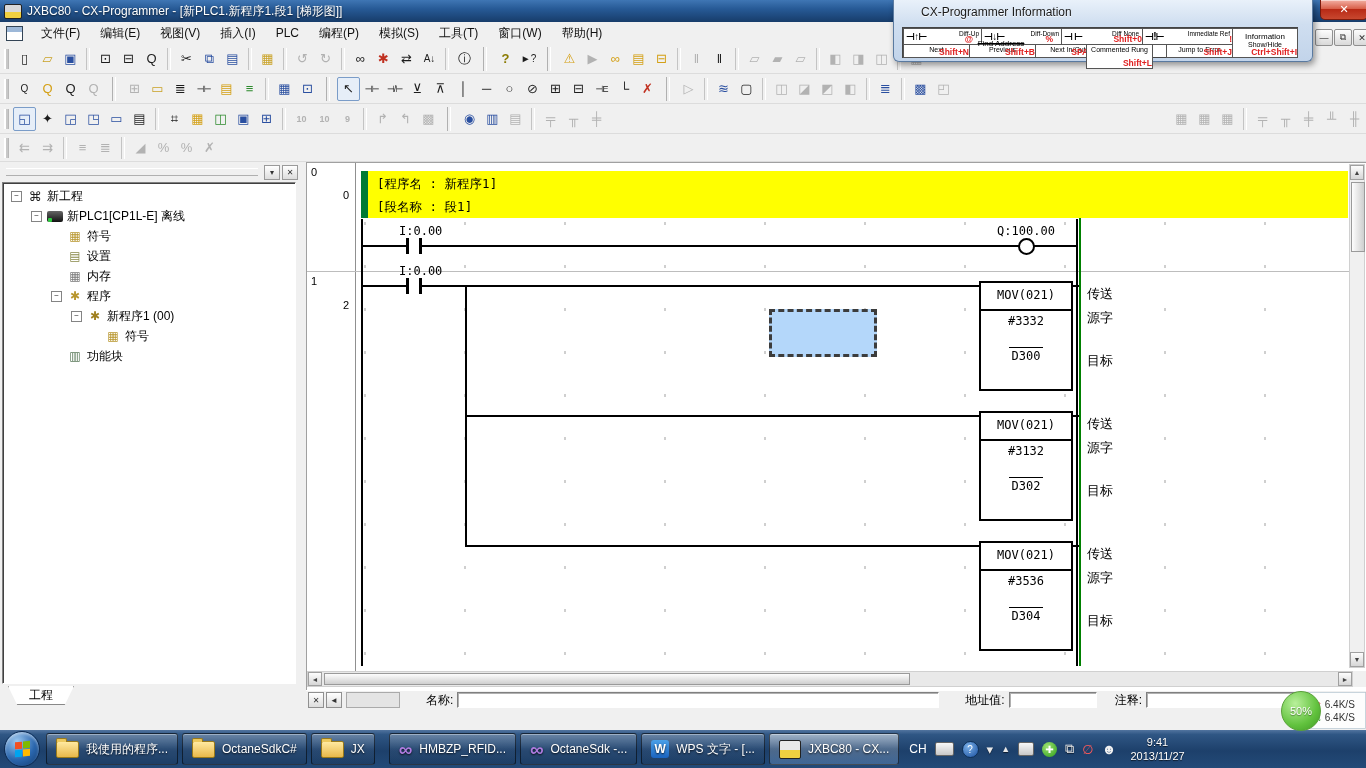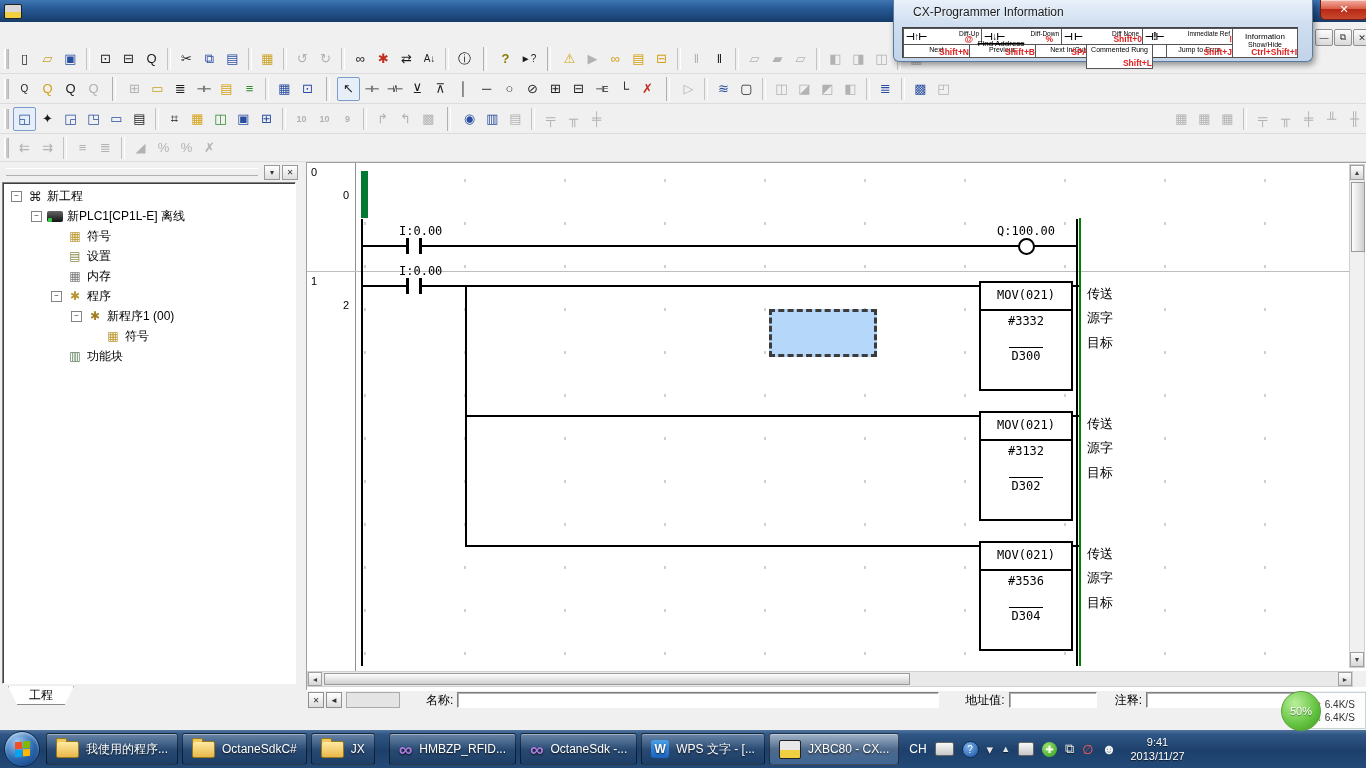--- a/index.html
+++ b/index.html
@@ -97,21 +97,21 @@
   .movrow{position:absolute;left:672px;width:200px;height:110px;}
   div.movrow:nth-of-type(1){top:118px;} div.movrow:nth-of-type(2){top:248px;} div.movrow:nth-of-type(3){top:378px;}
   .movbox{position:absolute;left:0;top:0;width:94px;height:110px;border:2px solid #000;background:#fff;box-sizing:border-box;
     font-family:"DejaVu Sans Mono",monospace;font-size:12px;}
   .movop{position:absolute;left:0;top:5px;width:100%;text-align:center;}
   .movhr{position:absolute;left:0;top:26px;width:100%;height:2px;background:#000;}
   .movsrc{position:absolute;left:0;top:31px;width:100%;text-align:center;}
   .movdst{position:absolute;left:0;top:66px;width:100%;text-align:center;}
   .movdst span{border-top:1px solid #000;padding:1px 3px 0 3px;}
   .mlab{position:absolute;left:108px;font-size:13px;color:#000;white-space:nowrap;}
-  .mlab.l1{top:4px;} .mlab.l2{top:28px;} .mlab.l3{top:53px;}
+  .mlab.l1{top:4px;} .mlab.l2{top:28px;} .mlab.l3{top:71px;}
   .movstub{position:absolute;left:764px;width:8px;height:2px;background:#000;}
   
   .vscroll{position:absolute;left:1042px;top:1px;width:16px;height:504px;background:#f0f0f0;border:1px solid #d0d0d0;box-sizing:border-box;}
   .sbtn{position:absolute;width:14px;height:15px;background:linear-gradient(#fdfdfd,#d6d6d6);border:1px solid #a0a0a0;
     box-sizing:border-box;font-size:7px;color:#444;display:flex;align-items:center;justify-content:center;}
   .vthumb{position:absolute;left:1px;top:17px;width:14px;height:70px;background:linear-gradient(90deg,#fdfdfd,#cfcfcf);border:1px solid #9a9a9a;box-sizing:border-box;}
   .hscroll{position:absolute;left:0;top:508px;width:1046px;height:16px;background:#e9e9e9;border:1px solid #d0d0d0;box-sizing:border-box;}
   .hthumb{position:absolute;left:16px;top:1px;width:586px;height:12px;background:linear-gradient(#fdfdfd,#cfcfcf);border:1px solid #9a9a9a;box-sizing:border-box;}
   .corner{position:absolute;left:1046px;top:508px;width:14px;height:16px;background:#f0f0f0;}
   
@@ -169,42 +169,56 @@
   .greenico{width:15px;height:15px;border-radius:50%;background:radial-gradient(circle at 35% 30%,#9ce070,#2e9e1a);
     color:#fff;font-size:10px;display:flex;align-items:center;justify-content:center;}
   .qqico{color:#f0f0f0;font-size:14px;}
   .muteico{color:#ff5a5a;font-size:13px;}
   .clock{margin-left:14px;margin-right:8px;text-align:center;color:#fff;font-size:11px;line-height:14px;
     text-shadow:0 1px 1px rgba(0,0,0,.7);white-space:nowrap;}
   
   .popup{position:absolute;left:893px;top:0;width:420px;height:62px;z-index:60;
     background:linear-gradient(180deg,#e9f1fa,#cfdef0 40%,#c2d4ea);
     border:1px solid #5a7aa0;border-top:none;border-radius:0 0 6px 6px;box-shadow:2px 3px 6px rgba(0,0,0,.4);box-sizing:border-box;}
-  .popup .ptitle{position:absolute;left:19px;top:5px;font-size:12px;color:#1a1a1a;text-shadow:0 1px 0 rgba(255,255,255,.8);}
+  .popup .ptitle{position:absolute;left:27px;top:5px;font-size:12px;color:#1a1a1a;text-shadow:0 1px 0 rgba(255,255,255,.8);}
   .pgrid{position:absolute;left:8px;top:27px;width:396px;height:31px;background:#fff;border:1px solid #444;box-sizing:border-box;}
   .pcell{position:absolute;border:1px solid #555;box-sizing:border-box;background:#fff;}
   .psym{position:absolute;left:2px;top:2px;font-size:10px;font-weight:bold;color:#000;letter-spacing:-1px;white-space:nowrap;}
   .plab{position:absolute;right:2px;top:1px;font-size:6.5px;color:#000;white-space:nowrap;}
   .pkey{position:absolute;left:0;bottom:0;width:100%;text-align:right;font-size:8.5px;font-weight:bold;color:#e02020;white-space:nowrap;}
   .plab2{position:absolute;left:0;top:1px;width:100%;text-align:center;font-size:7px;color:#000;white-space:nowrap;}
   .pfind{position:absolute;left:28px;top:11px;width:140px;text-align:center;font-size:8px;color:#000;
     text-decoration:line-through;z-index:5;}
   .pinfo1{position:absolute;left:0;top:3px;width:100%;text-align:center;font-size:8px;color:#000;}
   .pinfo2{position:absolute;left:0;top:12px;width:100%;text-align:center;font-size:7px;color:#000;}
 </style>
 </head>
 <body>
 
 <div id="screen">
 
   <div class="titlebar">
     <span class="appico"></span>
+    <span class="ttext">JXBC80 - CX-Programmer - [新PLC1.新程序1.段1 [梯形图]]</span>
   </div>
   <div class="mainclose">✕</div>
 
+  <div class="menubar">
+    <span class="mdiico"></span>
+    <span class="mitem">文件(F)</span>
+    <span class="mitem">编辑(E)</span>
+    <span class="mitem">视图(V)</span>
+    <span class="mitem">插入(I)</span>
+    <span class="mitem">PLC</span>
+    <span class="mitem">编程(P)</span>
+    <span class="mitem">模拟(S)</span>
+    <span class="mitem">工具(T)</span>
+    <span class="mitem">窗口(W)</span>
+    <span class="mitem">帮助(H)</span>
+  </div>
   <div class="mdibtns">
     <span>—</span>
     <span>⧉</span>
     <span>✕</span>
   </div>
 
   <div class="tbrow" id="tb1">
 
   <span class="tbi">▯</span>
       <span class="tbi cy">▱</span>
@@ -412,20 +426,24 @@
     <div class="gridpat"></div>
 
     <div class="margincol">
       <span class="rnum" style="top:3px">0</span>
       <span class="rstep" style="top:26px">0</span>
       <span class="rnum" style="top:112px">1</span>
       <span class="rstep" style="top:136px">2</span>
     </div>
 
     <div class="bannergreen"></div>
+    <div class="banneryellow">
+      <div class="bline" style="top:5px">[程序名 : 新程序1]</div>
+      <div class="bline" style="top:28px">[段名称 : 段1]</div>
+    </div>
 
     <div class="rsep"></div>
 
     <div class="wire" style="left:54px;top:56px;width:2px;height:447px"></div>
     <div class="wire" style="left:769px;top:56px;width:2px;height:447px"></div>
     <div class="grail"></div>
 
     <div class="wire" style="left:56px;top:82px;width:713px;height:2px"></div>
     <div class="cgap" style="left:101px;top:75px"></div>
     <div class="cbar" style="left:99px;top:75px"></div>

